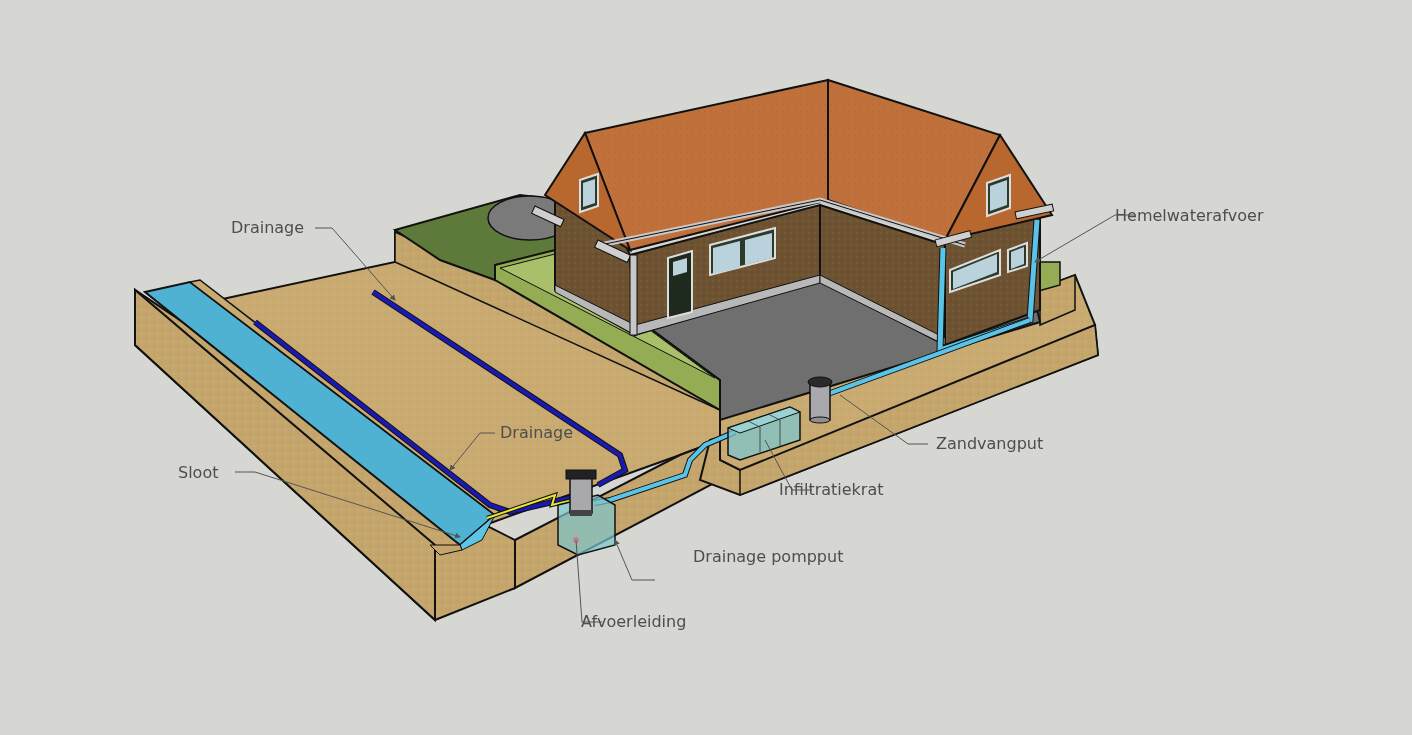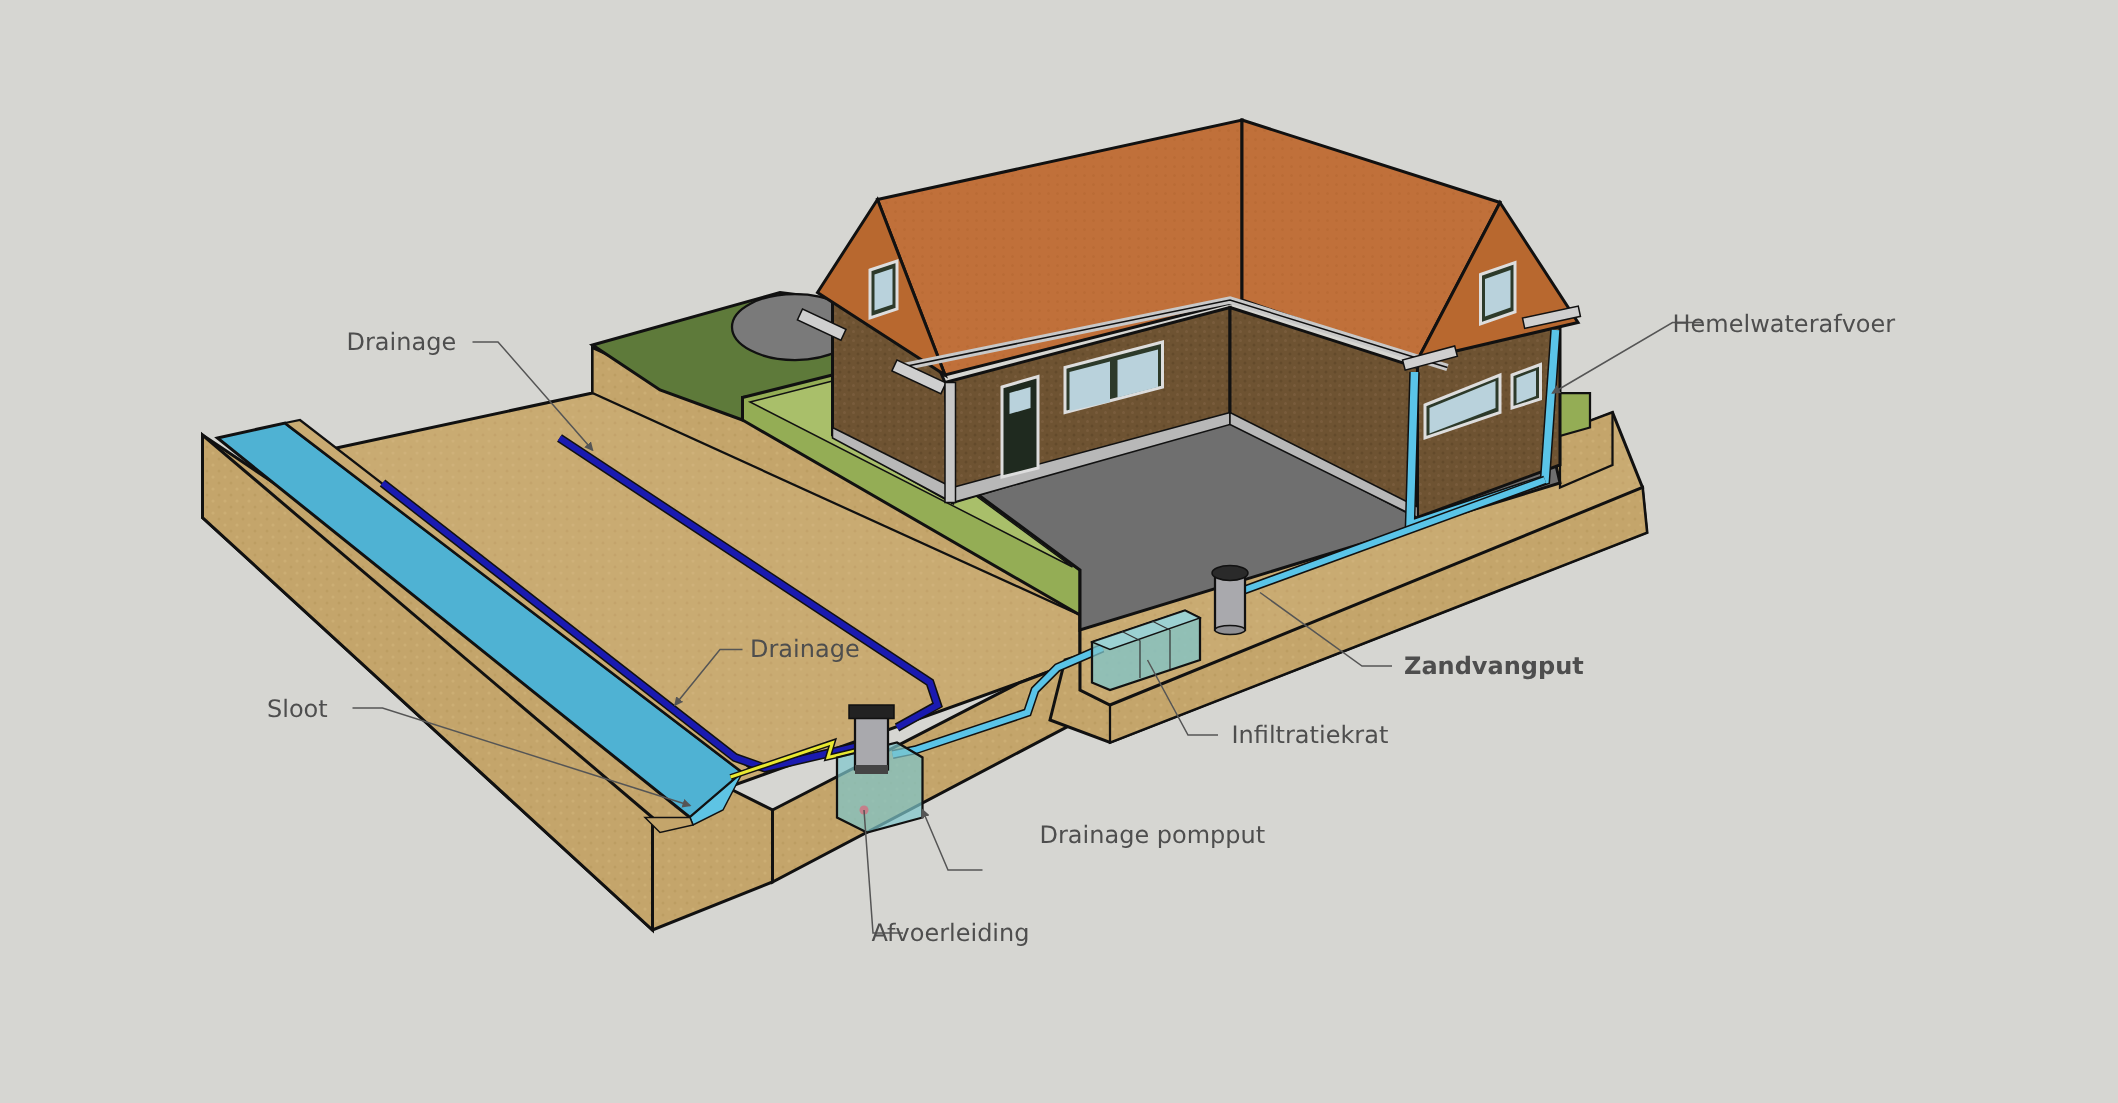--- a/index.html
+++ b/index.html
@@ -186,16 +186,16 @@
     <polyline points="812,490 792,490 765,440"></polyline>
     <polyline points="655,580 632,580 615,540" marker-end="url(#arrow)"></polyline>
     <polyline points="602,622 582,622 576,540"></polyline>
   </g>
 </svg>
 
 <div class="label" style="left:231px; top:219px;">Drainage</div>
 <div class="label" style="left:500px; top:424px;">Drainage</div>
 <div class="label" style="left:178px; top:464px;text-align:center;">Sloot</div>
 <div class="label" style="left:1115px; top:207px;">Hemelwaterafvoer</div>
-<div class="label" style="left:936px; top:435px;font-weight:bold;">Zandvangput</div>
-<div class="label" style="left:821px; top:481px;">Infiltratiekrat</div>
+<div class="label" style="left:936px; top:435px;">Zandvangput</div>
+<div class="label" style="left:779px; top:481px;">Infiltratiekrat</div>
 <div class="label" style="left:661px; top:548px;margin-left:32px;">Drainage pompput</div>
 <div class="label" style="left:581px; top:613px;">Afvoerleiding</div>
 
 </body></html>

